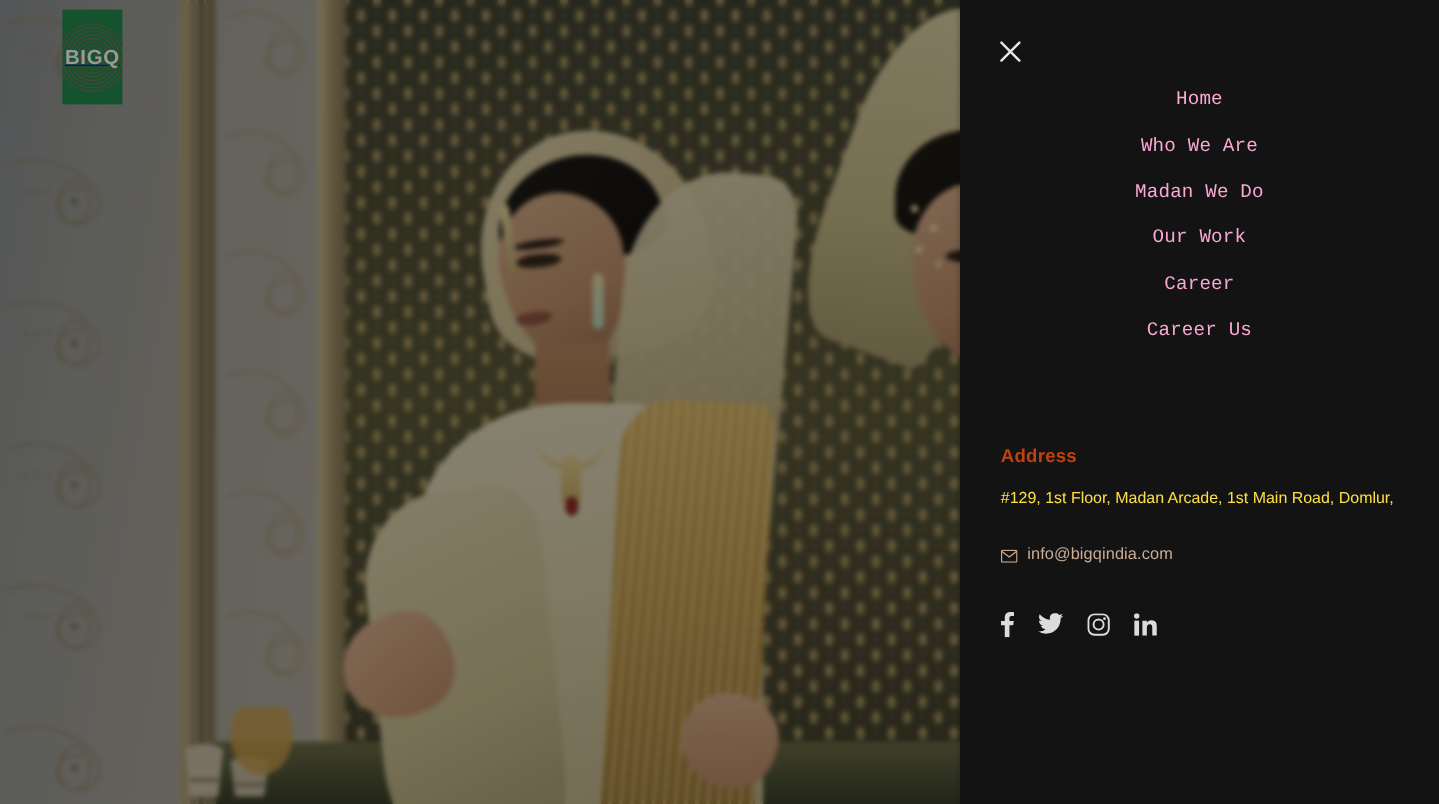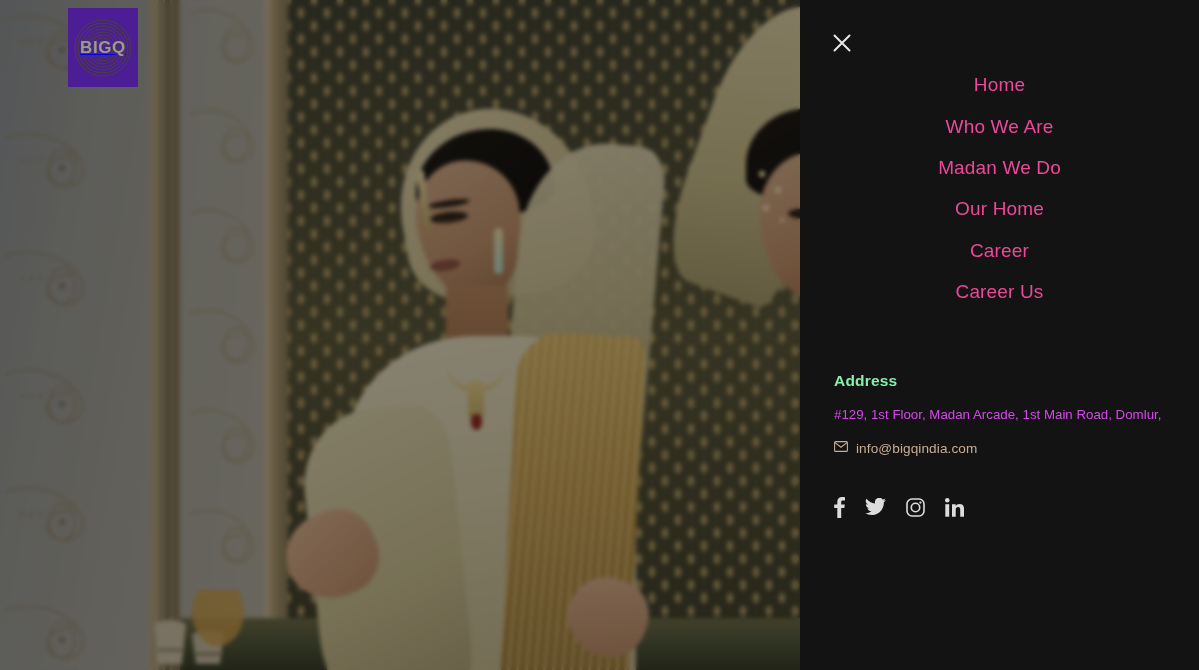--- a/index.html
+++ b/index.html
@@ -280,23 +280,23 @@
     -webkit-backdrop-filter: blur(2.2px);
   }
   .hero-overlay {
     position: absolute; inset: 0;
     background: rgba(8,6,4,.42);
   }
 
   
   .logo {
     position: absolute;
-    left: 68px; top: 8px;
-    width: 70px; height: 79px;
-    background: #4c1d95;
+    left: 52px; top: 8px;
+    width: 50px; height: 79px;
+    background: #14532d;
     display: flex;
     align-items: center;
     justify-content: center;
     overflow: hidden;
   }
   .logo-rings { position: absolute; left: 50%; top: 50%; transform: translate(-50%,-50%); }
   .logo-text {
     position: relative;
     color: #9a9a9a;
     font-size: 17px;
@@ -320,53 +320,54 @@
     cursor: pointer;
   }
   .nav {
     position: absolute;
     left: 0; top: 64px;
     width: 399px;
     text-align: center;
   }
   .nav-item {
     display: block;
-    color: #ec4899;
-    font-size: 19px;
+    color: #f9a8d4;
+    font-size: 16px;
     line-height: 1;
     padding: 11.2px 0;
     text-decoration: none;
     cursor: pointer;
     letter-spacing: .15px;
+    font-family: Liberation Mono, monospace;
   }
 
   .contact {
     position: absolute;
     left: 34px; top: 372px;
     width: 345px;
   }
   .addr-title {
-    color: #86efac;
+    color: #c2410c;
     font-size: 15.5px;
     font-weight: 700;
     margin: 0 0 14px 0;
     letter-spacing: .2px;
   }
   .addr-text {
-    color: #d946ef;
+    color: #fde047;
     font-size: 13.3px;
     line-height: 21px;
     margin: 0;
     max-width: 340px;
   }
   .email-row {
     display: flex;
-    align-items: flex-start;
+    align-items: flex-end;
     gap: 8px;
-    margin-top: 16px;
+    margin-top: 29px;
     text-decoration: none;
     cursor: pointer;
   }
   .email-text {
     color: #c9ad94;
     font-size: 13.6px;
     letter-spacing: .1px;
   }
   .socials {
     display: flex;
@@ -550,21 +551,21 @@
     <div class="close-btn" title="Close">
       <svg width="24" height="24" viewBox="0 0 24 24">
         <path d="M4.5 4.5 L19.5 19.5 M19.5 4.5 L4.5 19.5" stroke="#e6e6e6" stroke-width="2" stroke-linecap="round"></path>
       </svg>
     </div>
 
     <nav class="nav">
       <a class="nav-item" href="#">Home</a>
       <a class="nav-item" href="#">Who We Are</a>
       <a class="nav-item" href="#">Madan We Do</a>
-      <a class="nav-item" href="#">Our Home</a>
+      <a class="nav-item" href="#">Our Work</a>
       <a class="nav-item" href="#">Career</a>
       <a class="nav-item" href="#">Career Us</a>
     </nav>
 
     <div class="contact">
       <h3 class="addr-title">Address</h3>
       <p class="addr-text">#129, 1st Floor, Madan Arcade, 1st Main Road, Domlur,</p>
 
       <a class="email-row" href="#">
         <svg width="14" height="11" viewBox="0 0 14 11">

